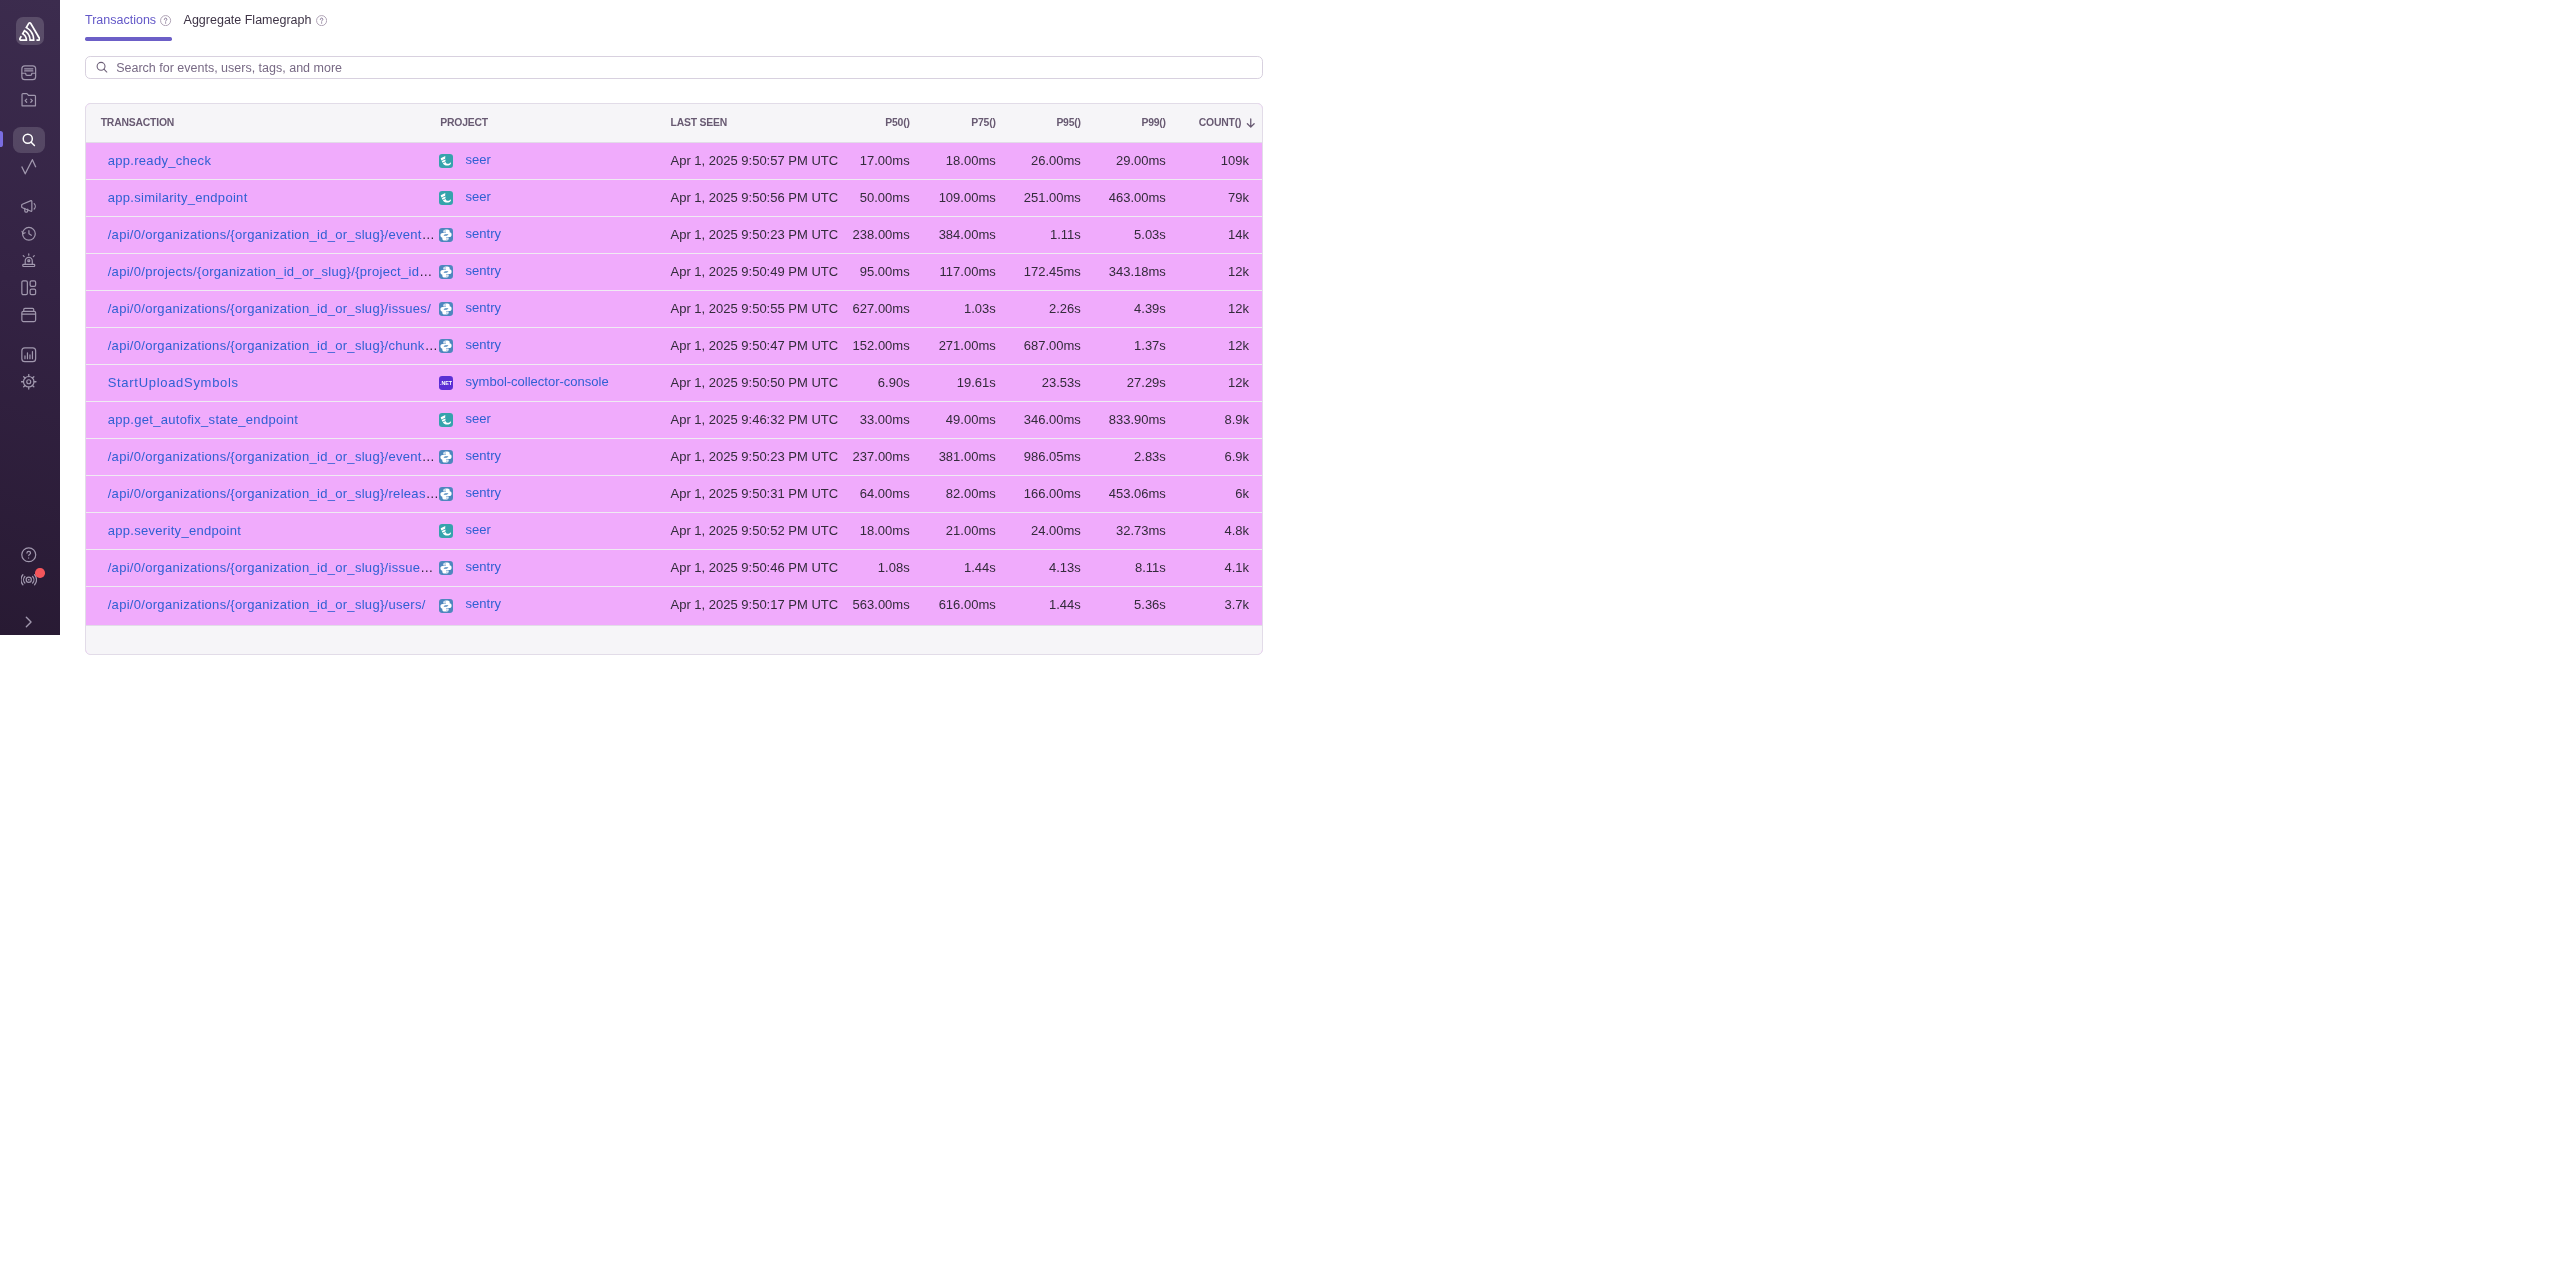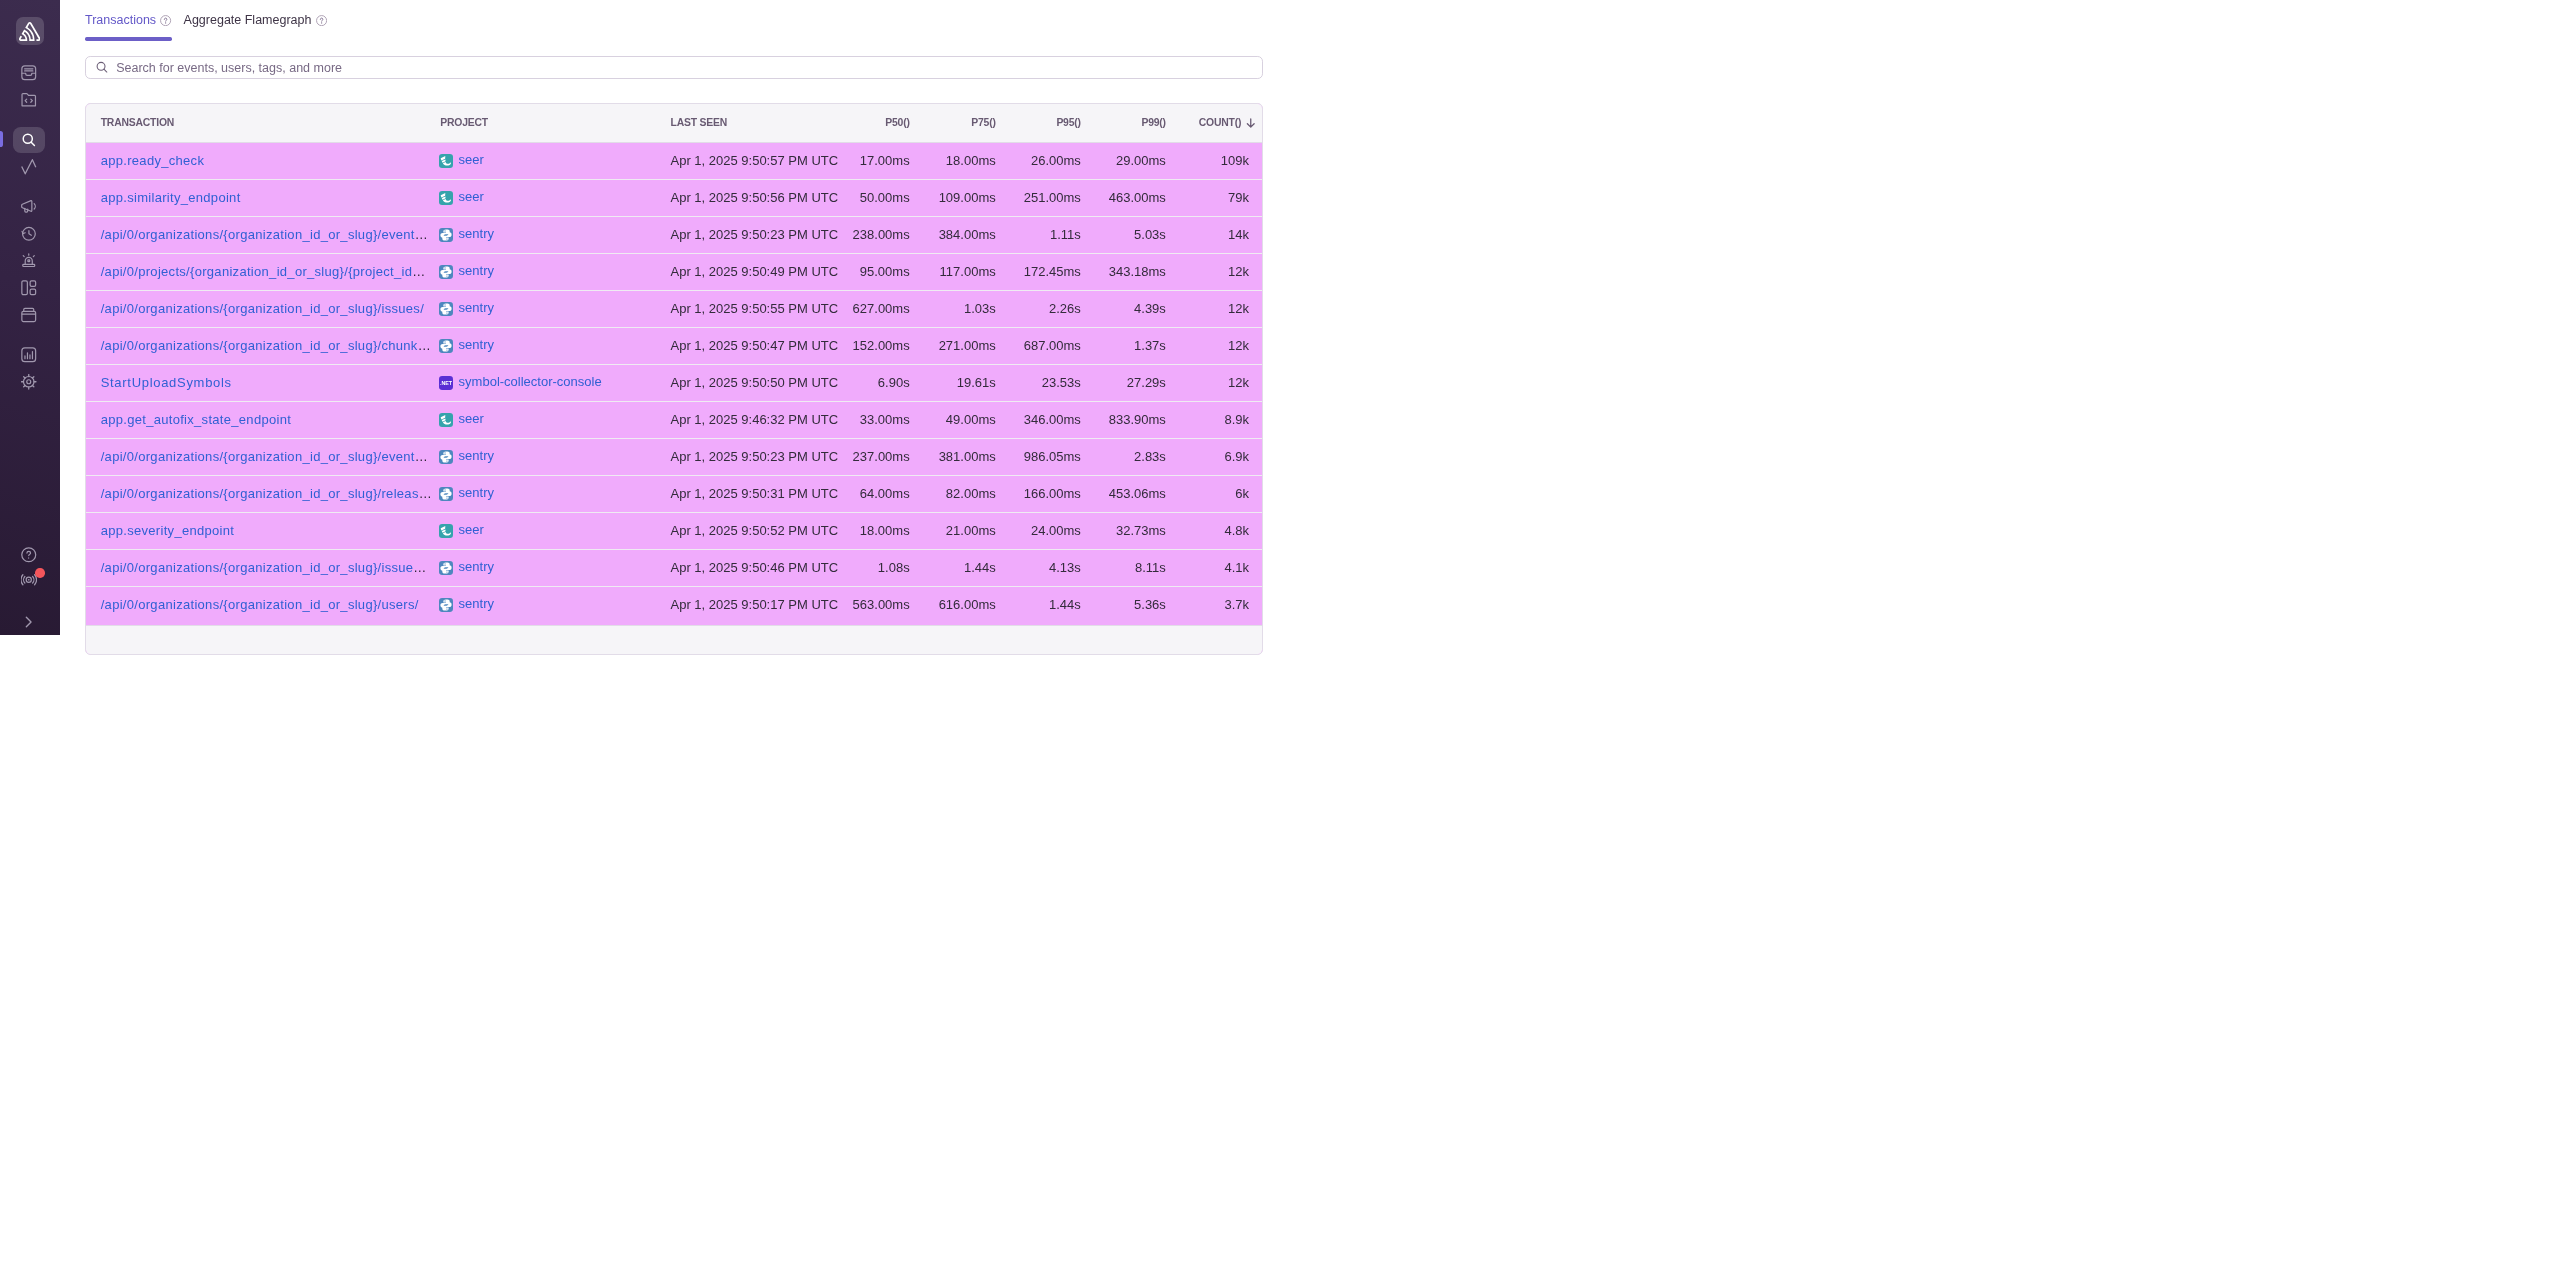--- a/index.html
+++ b/index.html
@@ -1,17 +1,17 @@
 <!DOCTYPE html>
 <html style="font-size:14px"><head><meta charset="utf-8">
 <style>
 * { margin:0; padding:0; box-sizing:border-box; }
 html,body { width:1288px; height:635px; overflow:hidden; background:#fff;
   font-family:"Liberation Sans", sans-serif; -webkit-font-smoothing:antialiased; }
-a { color:#3060D3; text-decoration:none; }
+a { color:#3060D3; text-decoration:none;margin-left:7px; }
 
 
 .sidebar { position:fixed; left:0; top:0; width:60px; height:635px;
   background:linear-gradient(197deg,#3C2C4E 0%,#342344 45%,#281A33 100%); }
 .logo-box { position:absolute; left:15.5px; top:17.3px; width:28px; height:28px; border-radius:7px;
   background:rgba(255,255,255,.16); display:flex; align-items:center; justify-content:center; }
 .sic { position:absolute; }
 .active-pill { position:absolute; left:13px; top:127px; width:32px; height:26px; border-radius:7.8px;
   background:rgba(255,255,255,.15); }
 .active-pill svg { position:absolute; left:8.6px; top:6px; }
@@ -48,21 +48,21 @@
 th.last { padding-right:8px; }
 tbody td { height:37px; padding:0; font-size:13px; white-space:nowrap; }
 tbody tr + tr td { border-top:0.9px solid #EFEBF2; }
 td.tx { padding-left:14.7px; overflow:hidden; }
 td.tx a { letter-spacing:0.3px; }
 td.tx a.w { letter-spacing:0.7px; }
 .el { color:#2B2233; letter-spacing:0; }
 td.ts { color:#332B3B; }
 td.num { text-align:right; color:#332B3B; }
 td.num.last { padding-right:14px;margin-top:44px; }
-.pwrap { display:inline-flex; gap:5.2px; }
+.pwrap { display:inline-flex; align-items:center; gap:5.2px; }
 .pwrap a { position:relative; left:-0.9px; }
 .picon { display:block; position:relative; top:2.2px; left:-1.7px; }
 .tfoot { position:absolute; left:0; top:521px; width:1177px; height:30px;
   background:#F6F5F8; border-top:0.9px solid #E2DCE8; }
 .arrow-dn { margin-left:4.3px; vertical-align:-1.7px; }
 </style></head>
 <body>
 
 <div class="sidebar">
   <div class="logo-box">

